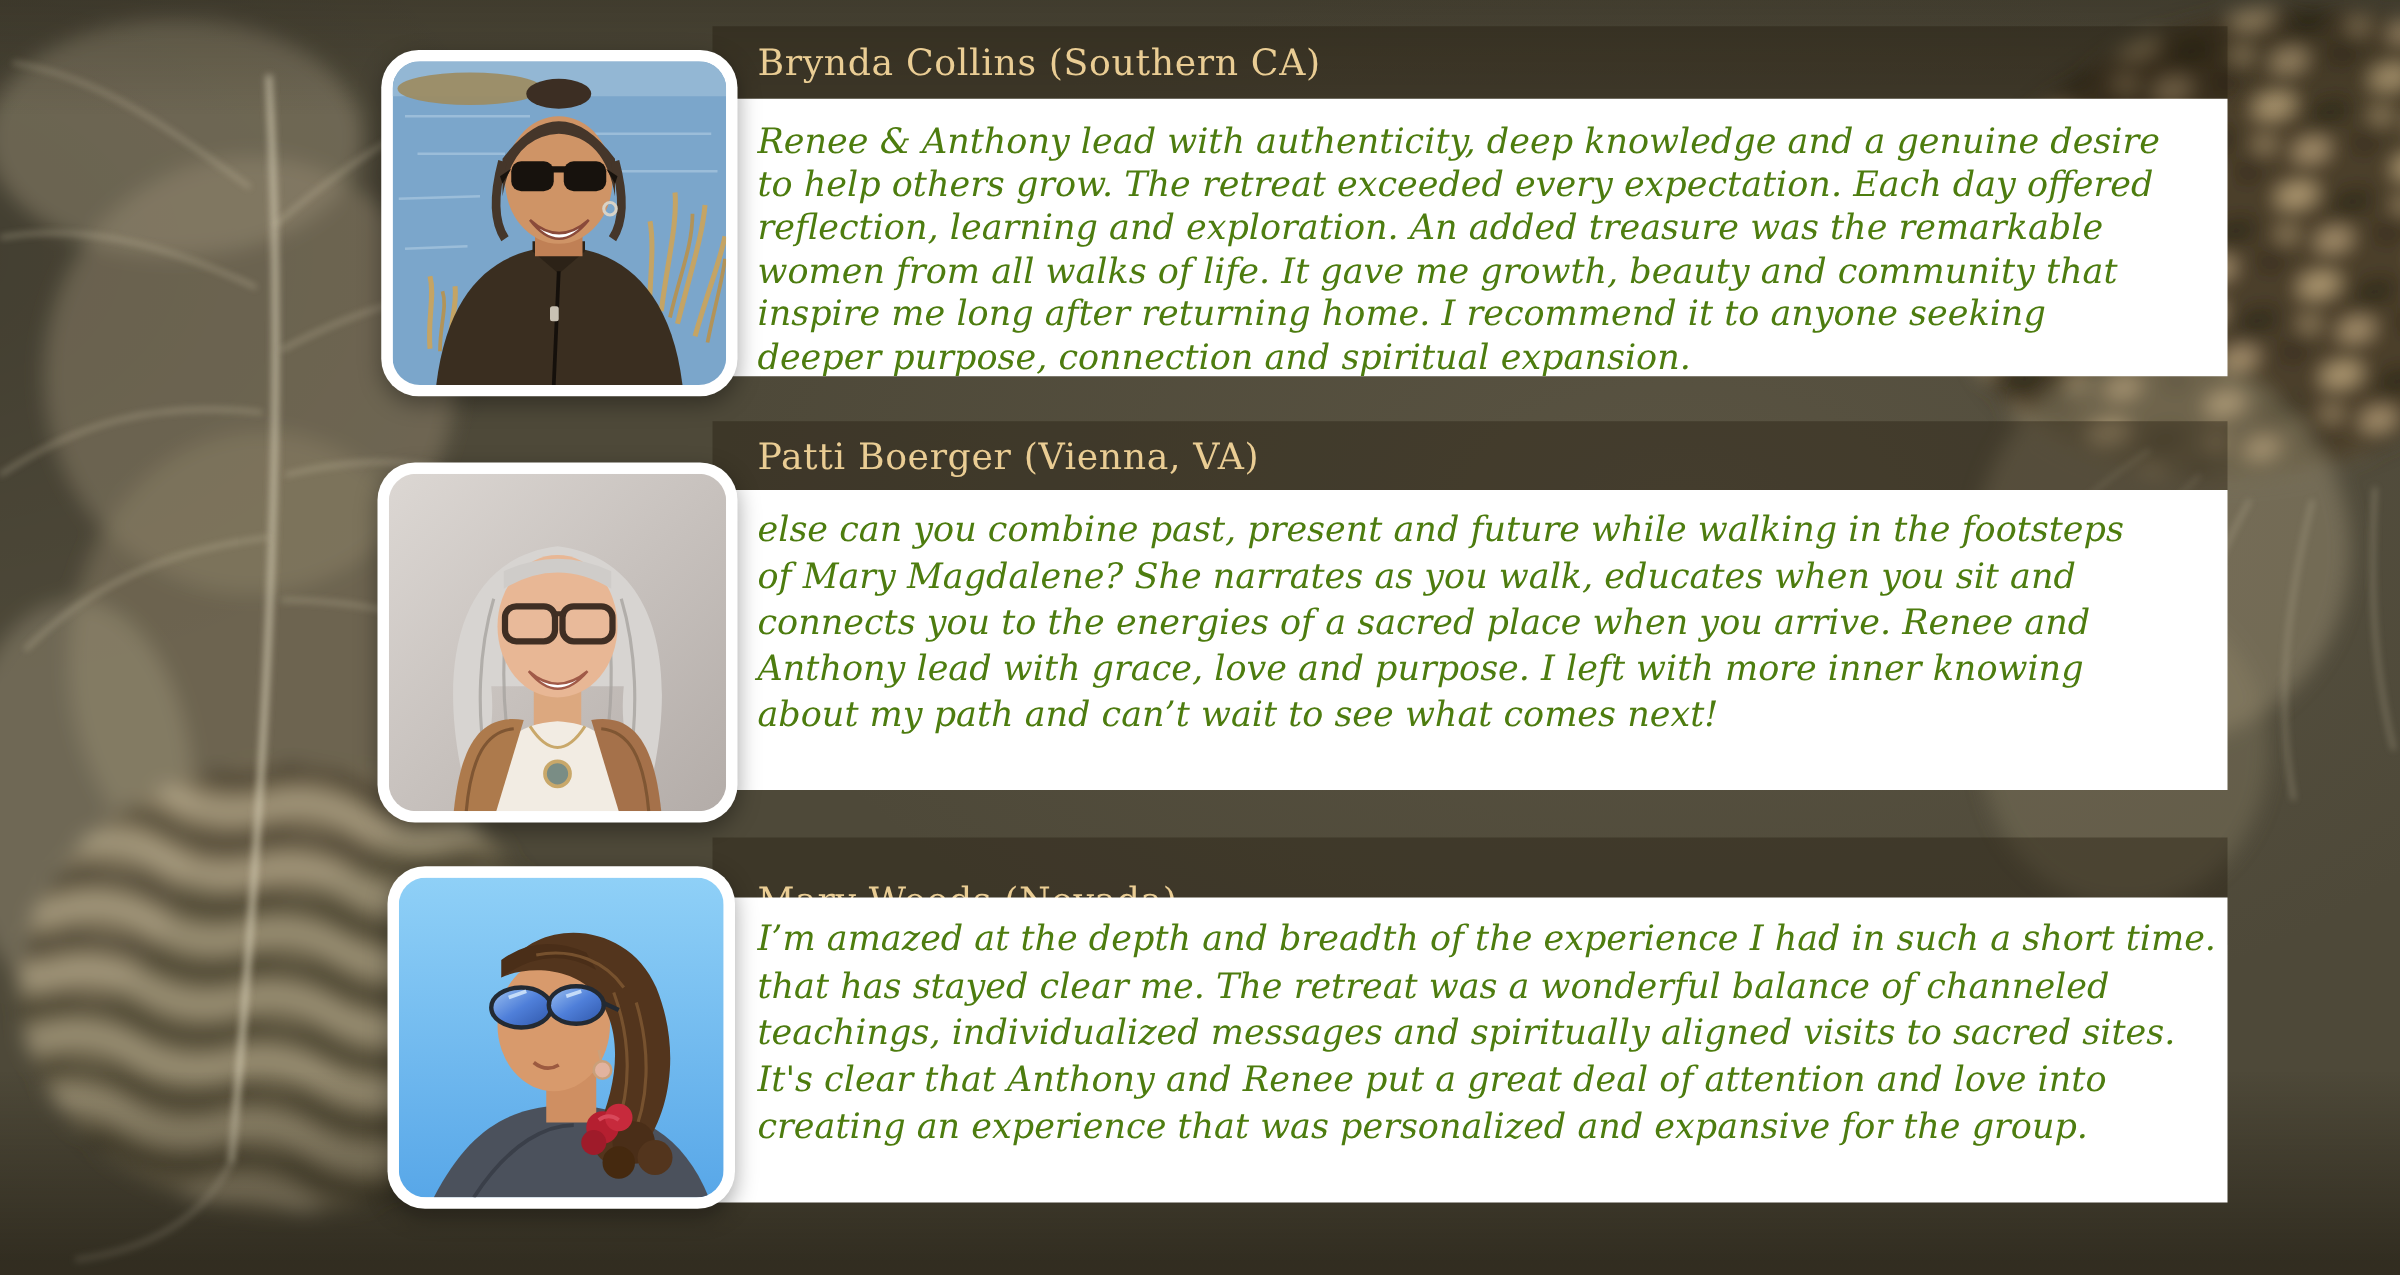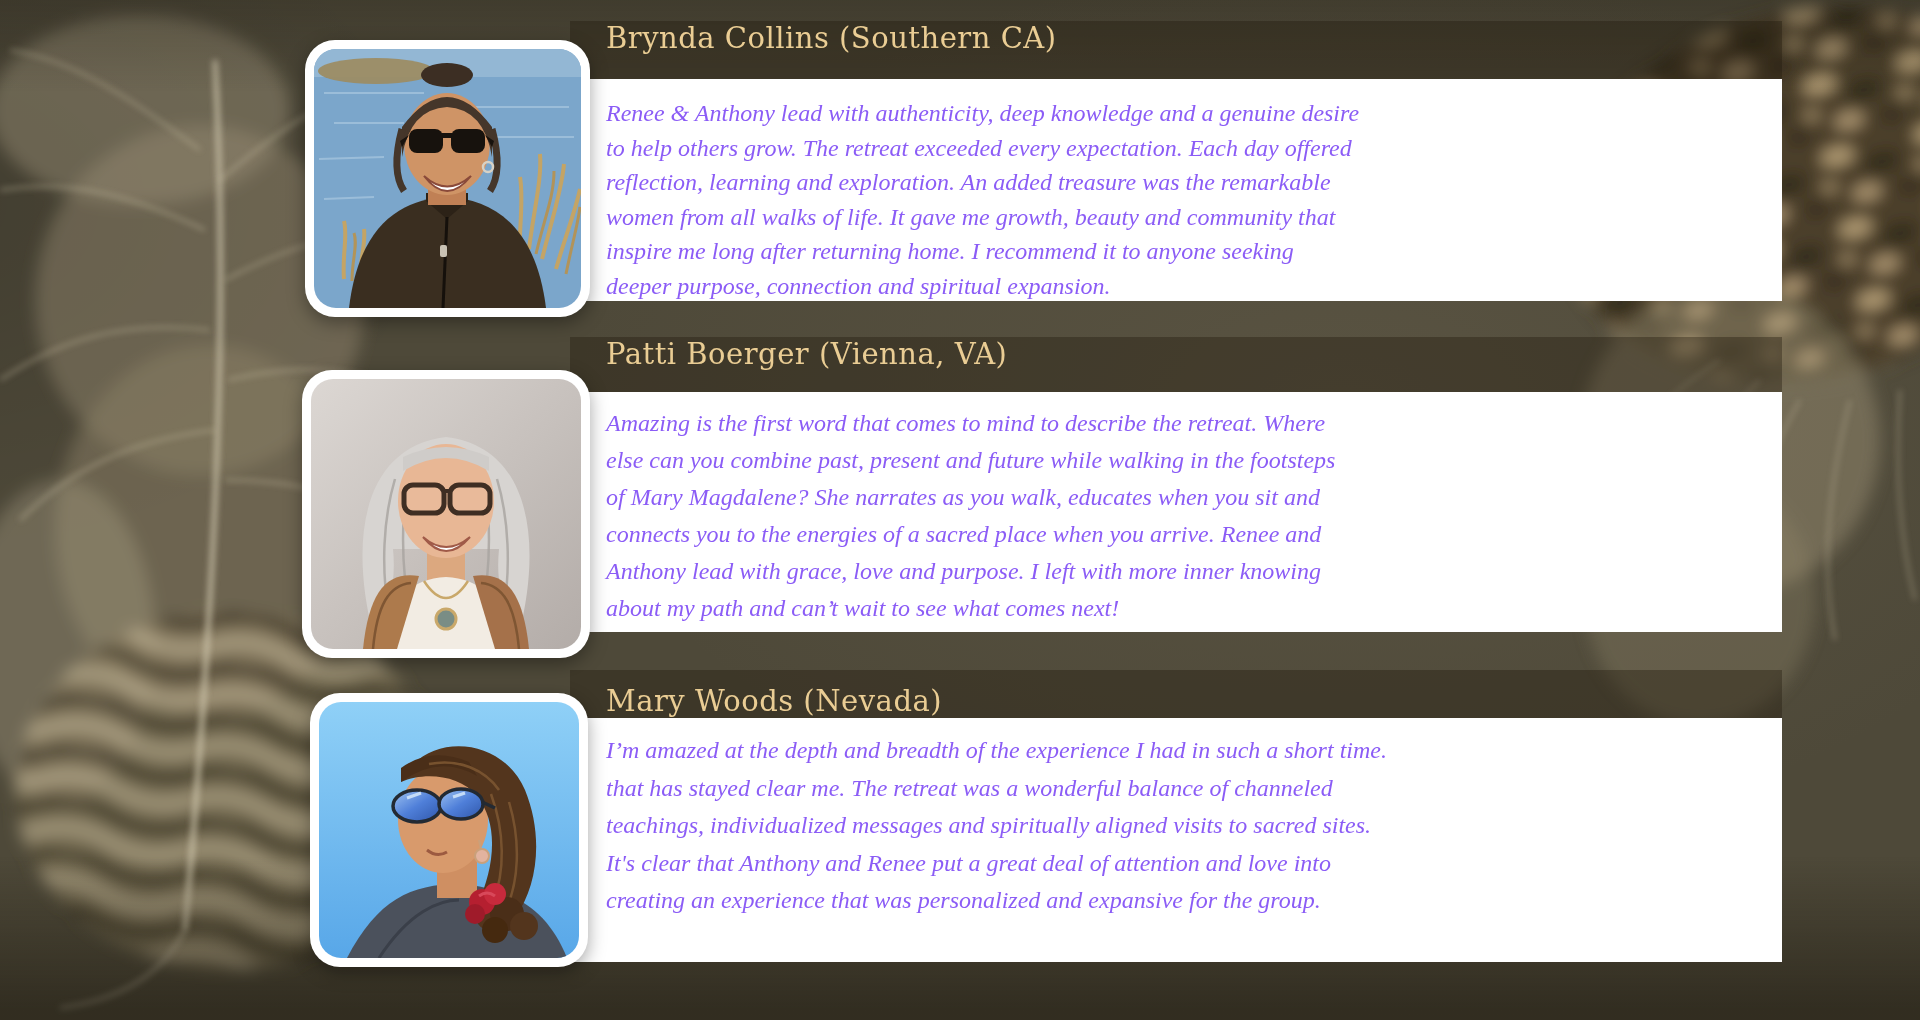--- a/index.html
+++ b/index.html
@@ -12,42 +12,42 @@
       #4e4939;
   }
   .bgsvg{position:absolute;left:0;top:0;width:1920px;height:1020px;}
   .vignette{
     position:absolute;inset:0;pointer-events:none;
     background:linear-gradient(to bottom, rgba(18,15,8,.22), rgba(18,15,8,0) 9%, rgba(18,15,8,0) 84%, rgba(22,18,9,.5) 99%);
   }
   .band{
     position:absolute;left:570px;width:1212px;
     background:rgba(33,26,12,0.38);
-    display:flex;
+    display:flex;align-items:center;
   }
   .b1{top:21px;height:58px;}
   .b2{top:337px;height:55px;}
   .b3{top:632px;height:86px;padding-top:0;margin-top:38px;}
   .b3 .name{margin-top:14px;}
   .name{
     margin:0 0 0 36px;
     font-size:29px;font-weight:normal;letter-spacing:.5px;
     color:#eacd94;white-space:nowrap;
   }
   .card{
     position:absolute;left:570px;width:1212px;
     background:#ffffff;overflow:hidden;
     box-sizing:border-box;padding-left:36px;padding-right:14px;
   }
   .c1{top:79px;height:222px;padding-top:17px;}
   .c2{top:392px;height:240px;padding-top:13px;}
   .c3{top:718px;height:244px;padding-top:14px;}
   .card p{
     margin:0;white-space:nowrap;
-    font-style:italic;font-size:24px;color:#8b5cf6;font-family:Liberation Serif, serif;
+    font-style:italic;font-size:28px;color:#4d7c0f;
   }
   .c1 p{line-height:34.5px;}
   .c2 p{line-height:37px;}
   .c3 p{line-height:37.5px;}
   .frame{
     position:absolute;background:#fff;border-radius:30px;padding:9px;
     box-sizing:border-box;box-shadow:0 6px 18px rgba(0,0,0,.35);
   }
   .f1{left:305px;top:40px;width:285px;height:277px;}
   .f2{left:302px;top:370px;width:288px;height:288px;}
@@ -179,21 +179,20 @@
         <path d="M110 127 Q 133 148 157 127 Q 133 157 110 127 Z" fill="#fff" stroke="#8a4a3a" stroke-width="2"></path>
         <circle cx="174" cy="118" r="5" fill="none" stroke="#d8d2c6" stroke-width="2.5"></circle>
       </svg>
     </div>
   </div>
 
   <div class="band b2">
     <h2 class="name">Patti Boerger (Vienna, VA)</h2>
   </div>
   <div class="card c2">
-    <p>Amazing is the first word that comes to mind to describe the retreat. Where</p>
     <p>else can you combine past, present and future while walking in the footsteps</p>
     <p>of Mary Magdalene? She narrates as you walk, educates when you sit and</p>
     <p>connects you to the energies of a sacred place when you arrive. Renee and</p>
     <p>Anthony lead with grace, love and purpose. I left with more inner knowing</p>
     <p>about my path and can’t wait to see what comes next!</p>
   </div>
   <div class="frame f2">
     <div class="ph">
       <svg viewBox="0 0 270 270" preserveAspectRatio="none">
         <defs>

